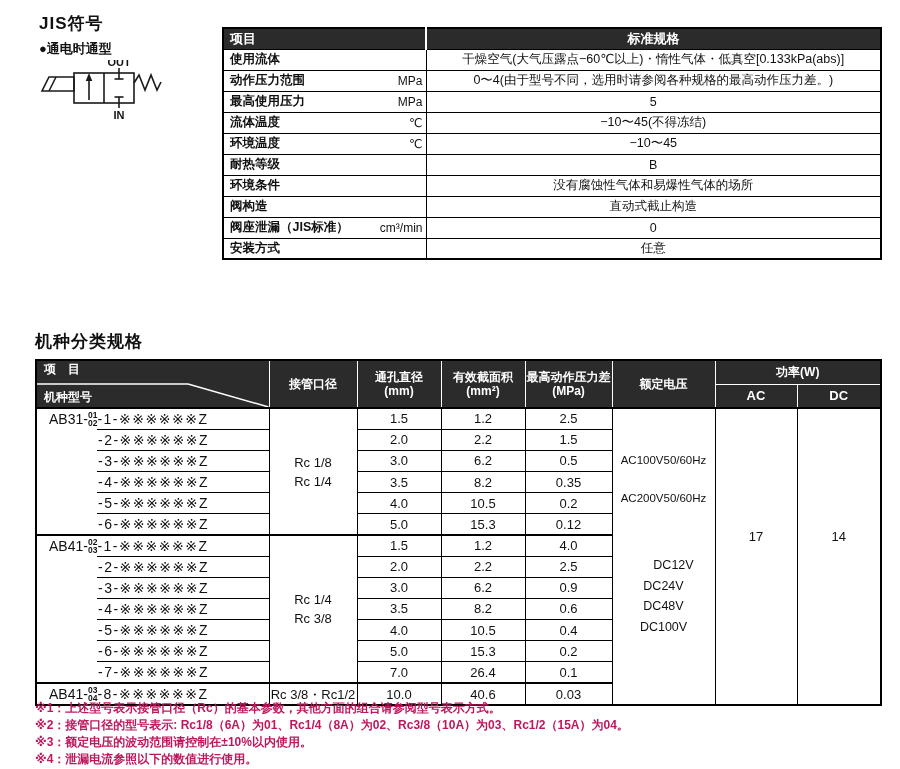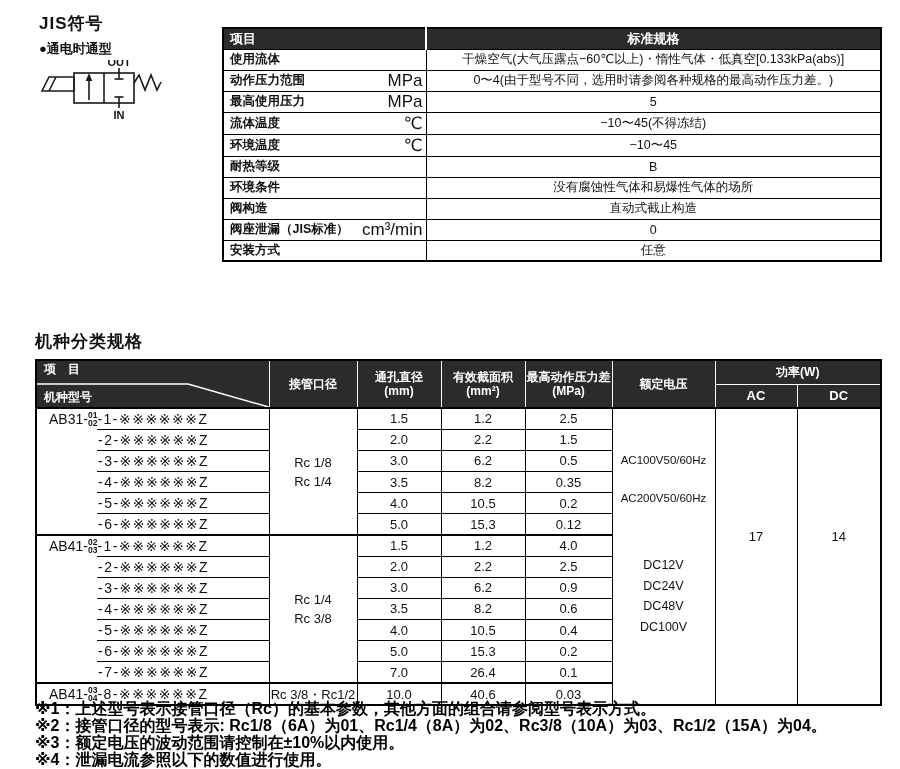--- a/index.html
+++ b/index.html
@@ -20,21 +20,21 @@
   .general{position:absolute;left:222px;top:22px;width:658px;}
   .stable{width:658px;margin-top:5px;border:2px solid #000;}
   .stable tr{height:21px;}
   .sth{background:#2b2b2b;color:#fff;font-size:13px;font-weight:600;
        border-top:1px solid #000;border-bottom:1px solid #000;padding:0;}
   .sth-item{text-align:left;padding-left:6px;}
   .sth-val{text-align:center;border-left:2px solid #fff;}
   .stable td{border:1px solid #000;font-size:12.5px;padding:0;}
   .spec-label-wrap{display:flex;justify-content:space-between;align-items:center;padding:0 3px 0 6px;}
   .spec-label{font-weight:600;}
-  .spec-unit{font-weight:400;font-size:17px;}
+  .spec-unit{font-weight:400;font-size:12px;}
   .spec-value{text-align:center;}
 
   
   .machine{position:absolute;left:35px;top:330px;width:845px;}
   .mtable{width:845px;margin-top:6px;border:2px solid #000;}
   .mtable thead tr{height:24px;}
   .mtable tbody tr{height:20px;}
   .th{background:#2b2b2b;color:#fff;font-size:12px;font-weight:600;padding:0;
       border-left:1px solid #fff;border-right:1px solid #fff;
       border-top:1px solid #000;border-bottom:1px solid #000;text-align:center;}
@@ -56,27 +56,27 @@
   .m-prefix{display:inline-flex;align-items:center;}
   .stack{display:inline-flex;flex-direction:column;font-size:8.5px;line-height:8px;
          font-weight:600;vertical-align:middle;}
   .m-suffix{letter-spacing:1.5px;}
   .port-cell{text-align:center;vertical-align:middle;font-size:13px;}
   .port-cell .pline{display:block;line-height:19px;}
   .port-small{font-size:11px;}
   .volt-cell{position:relative;vertical-align:top;}
   .vl{position:absolute;left:0;width:100%;text-align:center;line-height:15px;font-size:12.5px;}
   .v-ac{font-size:11.5px;}
-  .v0{top:44px;}.v1{top:82px;}.v2{top:149px;}.v3{top:170px;}.v4{top:190px;}.v5{top:211px;}
+  .v0{top:44px;}.v1{top:82px;}.v2{top:149px;margin-left:10px;}.v3{top:170px;}.v4{top:190px;}.v5{top:211px;}
   .pw-cell{position:relative;vertical-align:top;}
   .pw-cell .pw{position:absolute;top:120px;left:0;width:100%;text-align:center;}
 
   
   .footnotes{position:absolute;left:35px;top:700px;width:840px;}
-  .fn{font-size:16px;line-height:17px;font-weight:600;color:#000000;}
+  .fn{font-size:12px;line-height:17px;font-weight:600;color:#be185d;}
 </style>
 </head>
 <body>
 
 <div class="page">
 
   <section class="jis">
     <h2>JIS符号</h2>
     <div class="jis-sub">●通电时通型</div>
     <svg width="160" height="78" viewBox="0 0 160 78">

